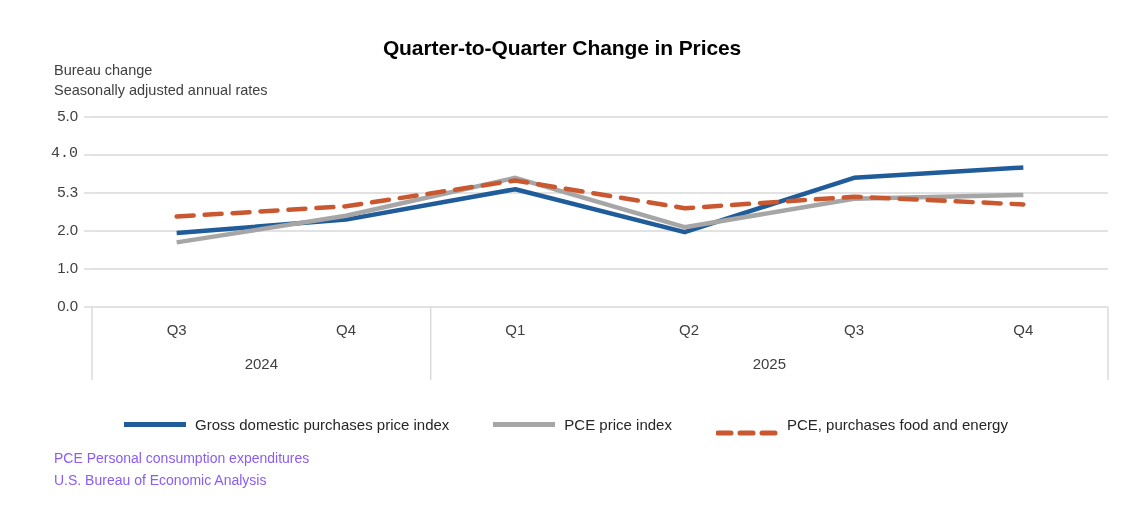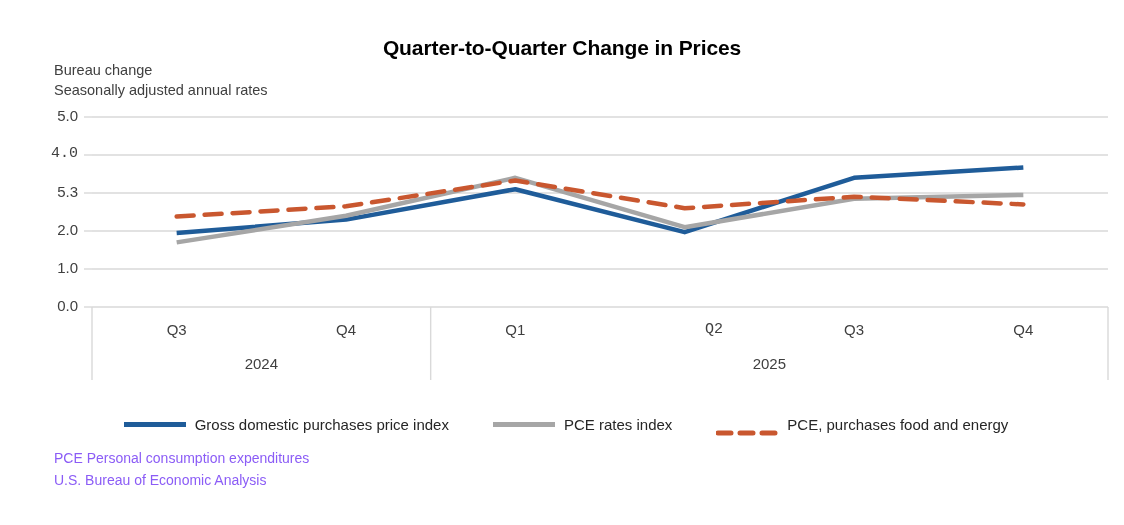--- a/index.html
+++ b/index.html
@@ -152,37 +152,37 @@
       <div class="ytick" style="left: 32px; top: 259px;">1.0</div>
       <div class="ytick" style="left: 32px; top: 221px;">2.0</div>
       <div class="ytick" style="left: 32px; top: 183px;">5.3</div>
       <div class="ytick" style="left: 32px; top: 145px; font-family: Liberation Mono, monospace;">4.0</div>
       <div class="ytick" style="left: 32px; top: 107px;">5.0</div>
     </div>
   <div id="xtick-layer">
       <div class="xtick" style="left: 176.667px; top: 321px;">Q3</div>
       <div class="xtick" style="left: 346px; top: 321px;">Q4</div>
       <div class="xtick" style="left: 515.333px; top: 321px;">Q1</div>
-      <div class="xtick" style="left: 714px; top: 321px; font-family: Liberation Mono, monospace;">Q2</div>
+      <div class="xtick" style="left: 689px; top: 321px;">Q2</div>
       <div class="xtick" style="left: 854px; top: 321px;">Q3</div>
       <div class="xtick" style="left: 1023.33px; top: 321px;">Q4</div>
     </div>
   <div id="group-layer">
       <div class="grouplabel" style="left: 261.333px; top: 355px;">2024</div>
       <div class="grouplabel" style="left: 769.333px; top: 355px;">2025</div>
     </div>
 
   <div class="legend" id="legend">
       <div class="legend-item">
         <span class="legend-swatch" style="background: rgb(31, 92, 153);"></span>
         <span>Gross domestic purchases price index</span>
       </div>
       <div class="legend-item">
         <span class="legend-swatch" style="background: rgb(166, 166, 166);"></span>
-        <span>PCE rates index</span>
+        <span>PCE price index</span>
       </div>
       <div class="legend-item">
         <span class="legend-swatch dashed"><svg width="62" height="6">
             <line x1="2" y1="3" x2="60" y2="3" stroke="#C9572F" stroke-width="5" stroke-linecap="round" stroke-dasharray="13 9"></line>
           </svg></span>
         <span>PCE, purchases food and energy</span>
       </div>
     </div>
 
   <div class="footnote f1">PCE Personal consumption expenditures</div>

